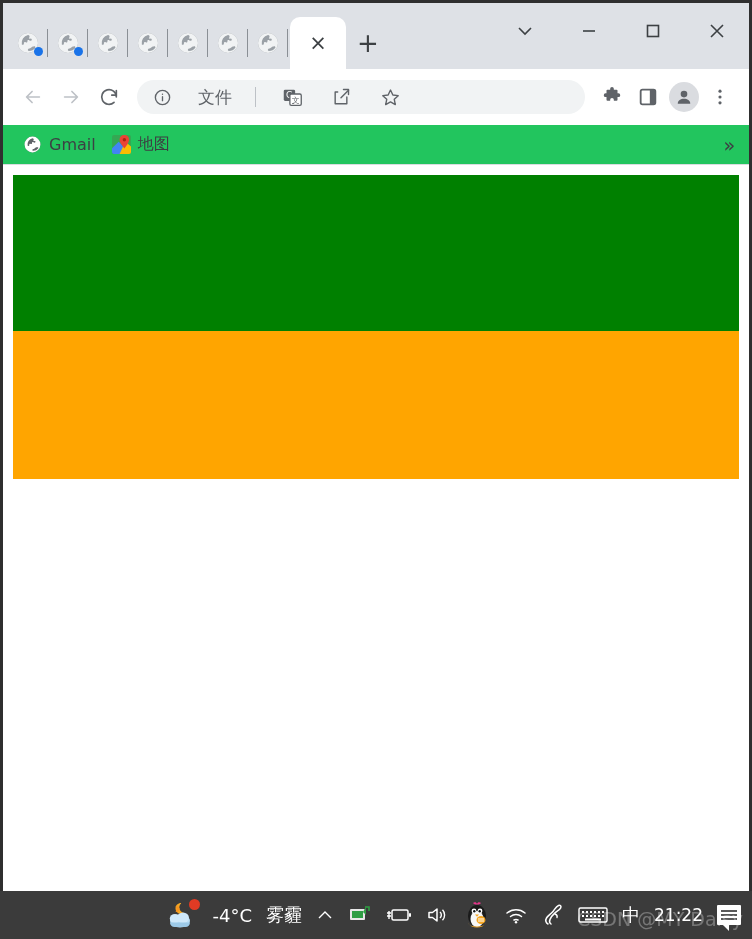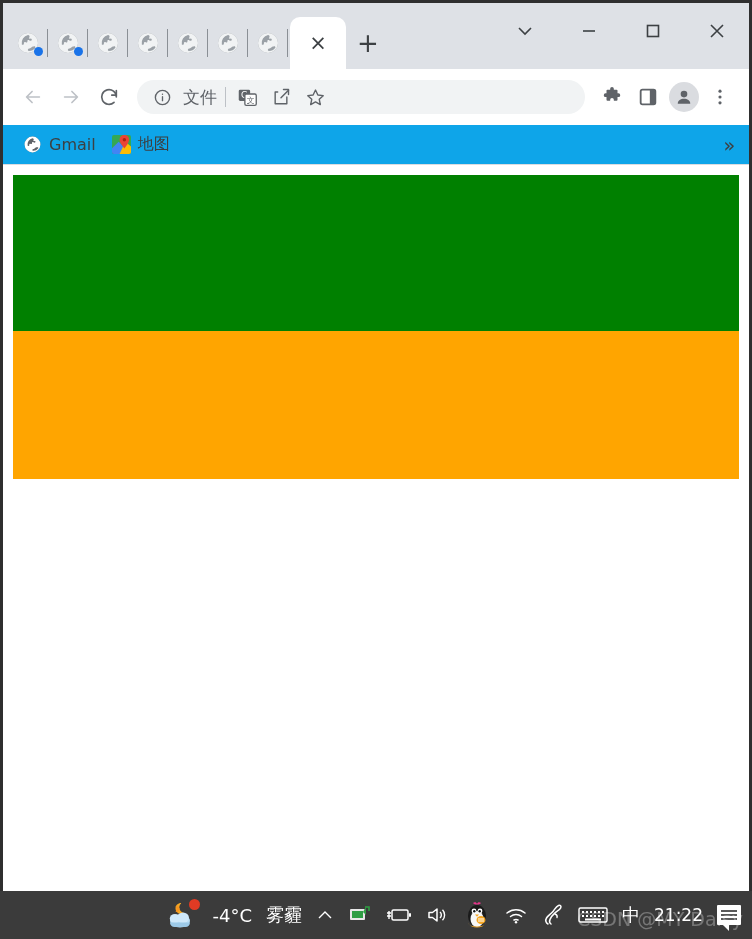--- a/index.html
+++ b/index.html
@@ -114,21 +114,21 @@
   }
   .navbtn.disabled svg { stroke: #bdc1c6; }
   .omnibox {
     flex: 1;
     height: 34px;
     background: #f1f3f4;
     border-radius: 17px;
     display: flex; align-items: center;
     padding: 0 10px 0 12px;
     margin: 0 8px;
-    gap: 8px;
+    gap: 23px;
     min-width: 0;
     cursor: text;
   }
   .omni-file {
     font-size: 17px; color: #5f6368;
     white-space: nowrap;
     font-family: "DejaVu Sans", sans-serif;
   }
   .omni-sep {
     width: 1px; height: 20px; background: #bdc1c6;
@@ -153,21 +153,21 @@
   .avatar {
     width: 30px; height: 30px;
     border-radius: 50%;
     background: #dadce0;
     display: flex; align-items: center; justify-content: center;
   }
 
   
   .bookmarks {
     height: 40px;
-    background: #0ea5e9;
+    background: #22c55e;
     display: flex; align-items: center;
     padding: 0 14px;
     gap: 0px;
     border-bottom: 1px solid #dadce0;
     position: relative;
   }
   .bm {
     display: flex; align-items: center; gap: 7px;
     padding: 4px 10px 4px 6px;
     border-radius: 4px;

